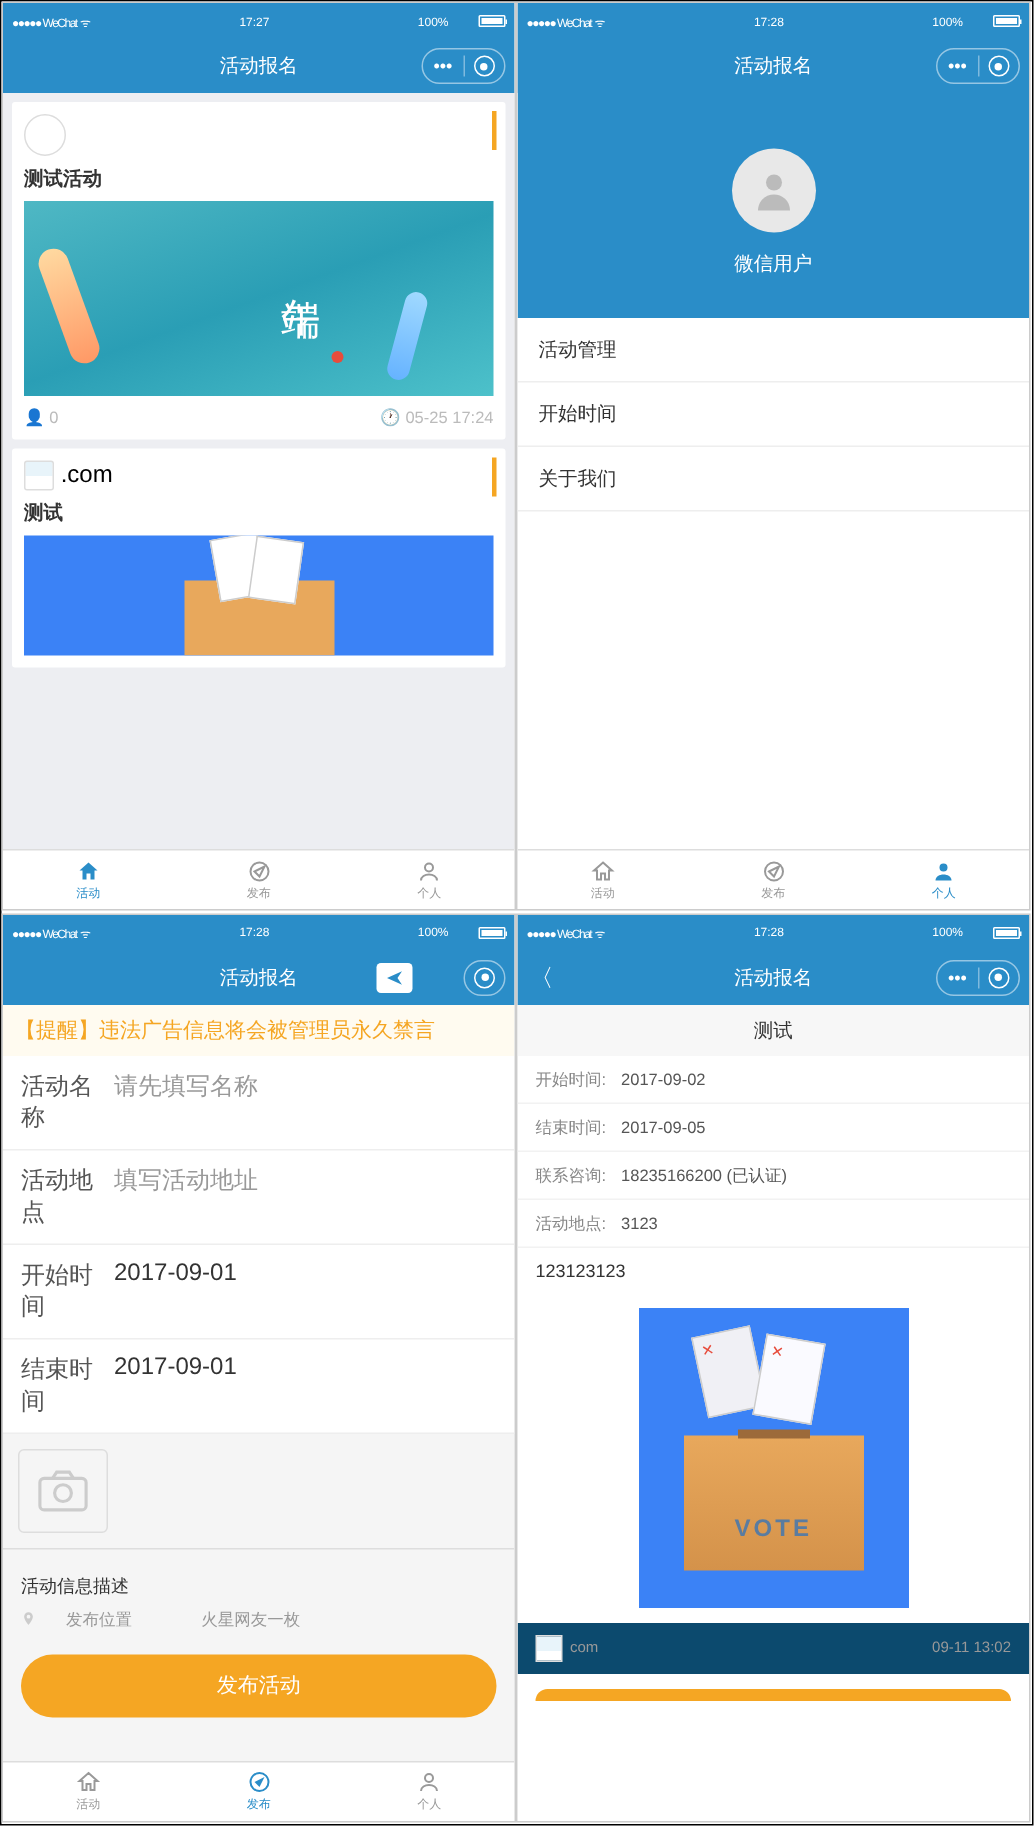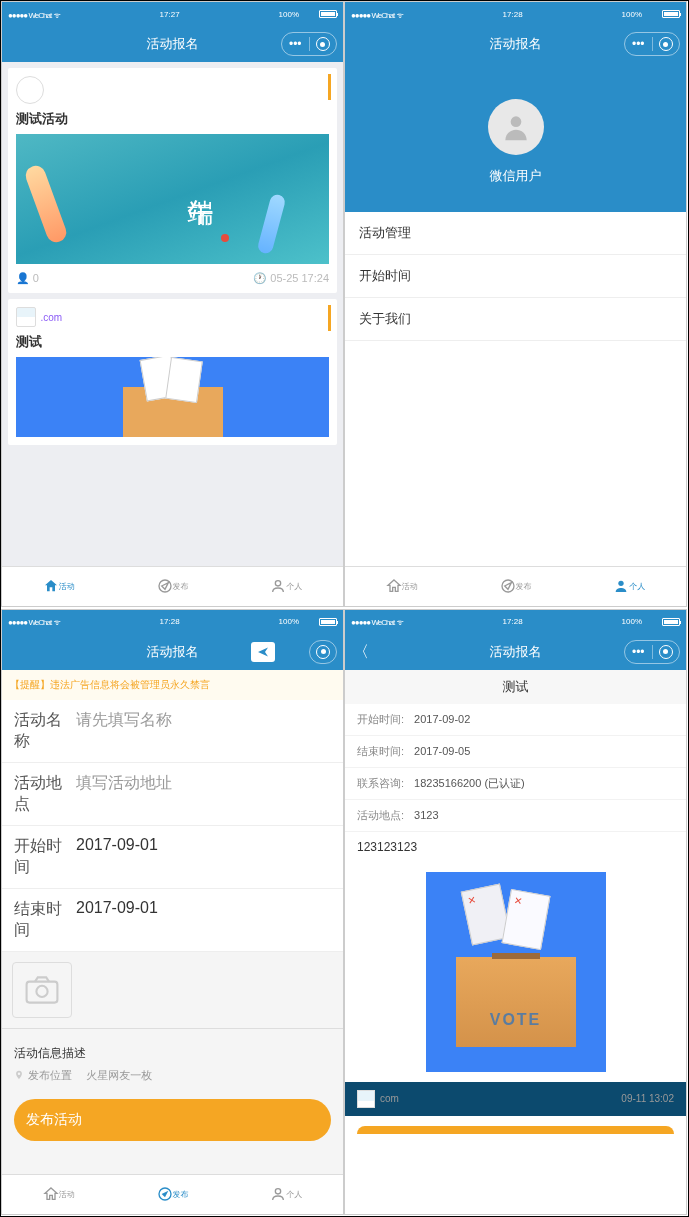--- a/index.html
+++ b/index.html
@@ -15,21 +15,21 @@
 .nav-pill{position:absolute;right:6px;top:6px;width:56px;height:24px;border:1px solid rgba(255,255,255,.5);border-radius:12px;display:flex;align-items:center}
 .nav-pill .sep{width:1px;height:14px;background:rgba(255,255,255,.4)}
 .nav-pill .half{flex:1;display:flex;align-items:center;justify-content:center;font-size:12px}
 .nav-pill .circ{width:14px;height:14px;border:1.5px solid #fff;border-radius:50%;display:flex;align-items:center;justify-content:center}
 .nav-pill .circ i{width:5px;height:5px;background:#fff;border-radius:50%}
 .nav-left{position:absolute;left:8px;top:8px;color:#fff;font-size:16px}
 .nav-arrow{position:absolute;right:68px;top:8px;width:24px;height:20px;background:#fff;border-radius:3px;display:flex;align-items:center;justify-content:center}
 .nav-arrow svg{width:12px;height:12px}
 .content{flex:1;overflow:hidden;background:#edeef2;position:relative}
 .tab{height:40px;background:#fff;border-top:1px solid #ddd;display:flex}
-.tab .t{flex:1;display:flex;flex-direction:row;align-items:center;justify-content:center;font-size:8px;color:#999}
+.tab .t{flex:1;display:flex;flex-direction:column;align-items:center;justify-content:center;font-size:8px;color:#999}
 .tab .t.act{color:#2a8dc8}
 .tab svg{width:16px;height:16px;margin-bottom:1px}
 
 .card{background:#fff;margin:6px;border-radius:2px;padding:8px;position:relative}
 .card .ybar{position:absolute;right:6px;top:6px;width:3px;height:26px;background:#f5a623}
 .card .av{width:28px;height:28px;border:1px solid #ddd;border-radius:50%;background:#fff}
 .card .av2{width:20px;height:20px;border:1px solid #ddd;border-radius:2px;background:linear-gradient(#e8f4fa 50%,#fff 50%);display:inline-block;vertical-align:middle}
 .card h3{font-size:13px;font-weight:700;color:#333;margin:6px 0}
 .banner1{width:100%;height:130px;background:linear-gradient(160deg,#4fb8c4 0%,#2a9eb5 50%,#4dc1ca 100%);position:relative;overflow:hidden}
 .banner1:before{content:"";position:absolute;left:20px;top:30px;width:20px;height:80px;background:linear-gradient(#ffd9a0,#ff9966);border-radius:10px;transform:rotate(-20deg)}
@@ -44,31 +44,31 @@
 
 .s2 .content{background:#fff}
 .prof{background:#2a8dc8;height:150px;display:flex;flex-direction:column;align-items:center;justify-content:center;padding-top:10px}
 .prof .pic{width:56px;height:56px;background:#e8e8e8;border-radius:50%;display:flex;align-items:center;justify-content:center}
 .prof .pic svg{width:32px;height:32px;fill:#bbb}
 .prof .nm{color:#fff;font-size:13px;margin-top:12px}
 .menu{background:#fff}
 .menu .mi{padding:12px 14px;font-size:13px;color:#333;border-bottom:1px solid #eee}
 
 .s3 .content{background:#f5f5f5}
-.warn{background:#fffbf0;padding:8px;font-size:10px;color:#f5a623}
+.warn{background:#fffbf0;padding:8px;font-size:14px;color:#f5a623}
 .form{background:#fff}
 .fr{display:flex;padding:10px 12px;border-bottom:1px solid #eee;font-size:16px}
 .fr .lb{width:62px;color:#555}
 .fr .vl{flex:1;color:#999}
 .fr .vl.fl{color:#333}
 .upload{margin:10px;width:60px;height:56px;border:1px solid #ddd;border-radius:4px;display:flex;align-items:center;justify-content:center}
 .upload svg{width:34px;height:28px;fill:none;stroke:#ccc;stroke-width:1.5}
 .desc{margin:16px 12px 6px;font-size:12px;color:#333}
-.loc{margin:6px 12px;font-size:11px;color:#999;display:flex;align-items:center;gap:4px}
-.btn{margin:16px 12px;background:#f5a623;color:#fff;text-align:left;padding:12px;border-radius:22px;font-size:14px}
+.loc{margin:6px 12px;font-size:11px;color:#999;display:flex;align-items:center;gap:20px}
+.btn{margin:16px 12px;background:#f5a623;color:#fff;text-align:center;padding:12px;border-radius:22px;font-size:14px}
 
 .s4 .content{background:#fff}
 .dt-title{text-align:center;padding:8px;font-size:13px;color:#333;background:#f7f7f7}
 .dr{padding:8px 12px;font-size:11px;color:#555;border-bottom:1px solid #f2f2f2}
 .dr .k{color:#888;margin-right:10px}
 .body{padding:8px 12px;font-size:12px;color:#333}
 .vimg{width:180px;height:200px;background:#3b82f6;margin:10px auto;display:flex;align-items:center;justify-content:center;position:relative}
 .vbox{width:120px;height:90px;background:linear-gradient(#e8a85c,#d4924a);position:relative;margin-top:60px}
 .vbox .slot{position:absolute;top:-4px;left:30%;width:40%;height:6px;background:#9c6a3a}
 .vbox .lbl{position:absolute;bottom:18px;width:100%;text-align:center;color:#5a7ca0;font-weight:bold;font-size:16px;letter-spacing:2px}
@@ -114,21 +114,21 @@
         <span class="tx">端午</span>
           <span class="dot"></span>
       </div>
       <div class="foot">
         <span>👤 <span>0</span></span>
         <span>🕐 <span>05-25 17:24</span></span>
       </div>
     </div>
     <div class="card">
       <div class="ybar"></div>
-      <div><span class="av2"></span> <span style="font-size:10px;color:#8b5cf6">.com</span></div>
+      <div><span class="av2"></span> <span style="font-size:16px;color:#000000">.com</span></div>
       <h3>测试</h3>
       <div class="banner2">
           <div class="ballot"></div>
         </div>
     </div>
   </div>
   <div class="tab">
     <div class="t act">
         <svg viewBox="0 0 24 24" fill="currentColor">
           <path d="M12 3l9 8h-3v9h-4v-6h-4v6H6v-9H3z"></path>

